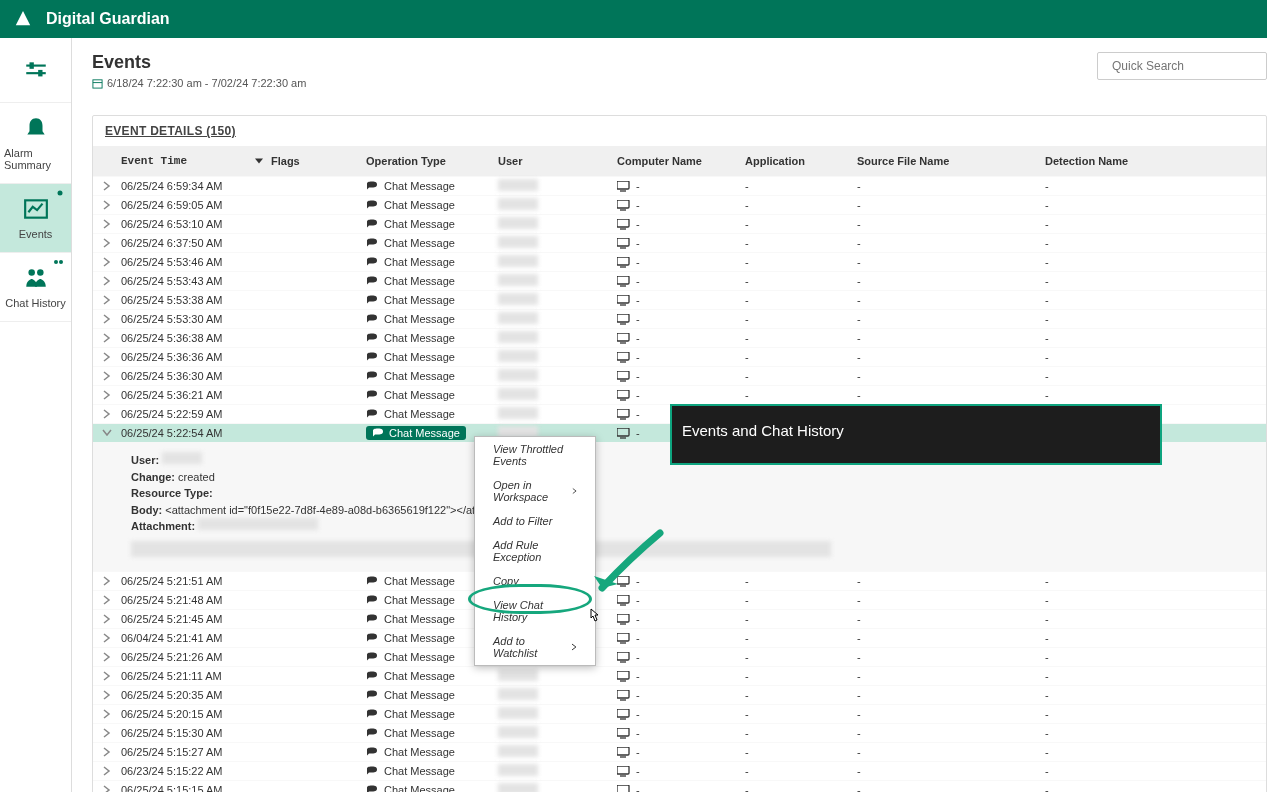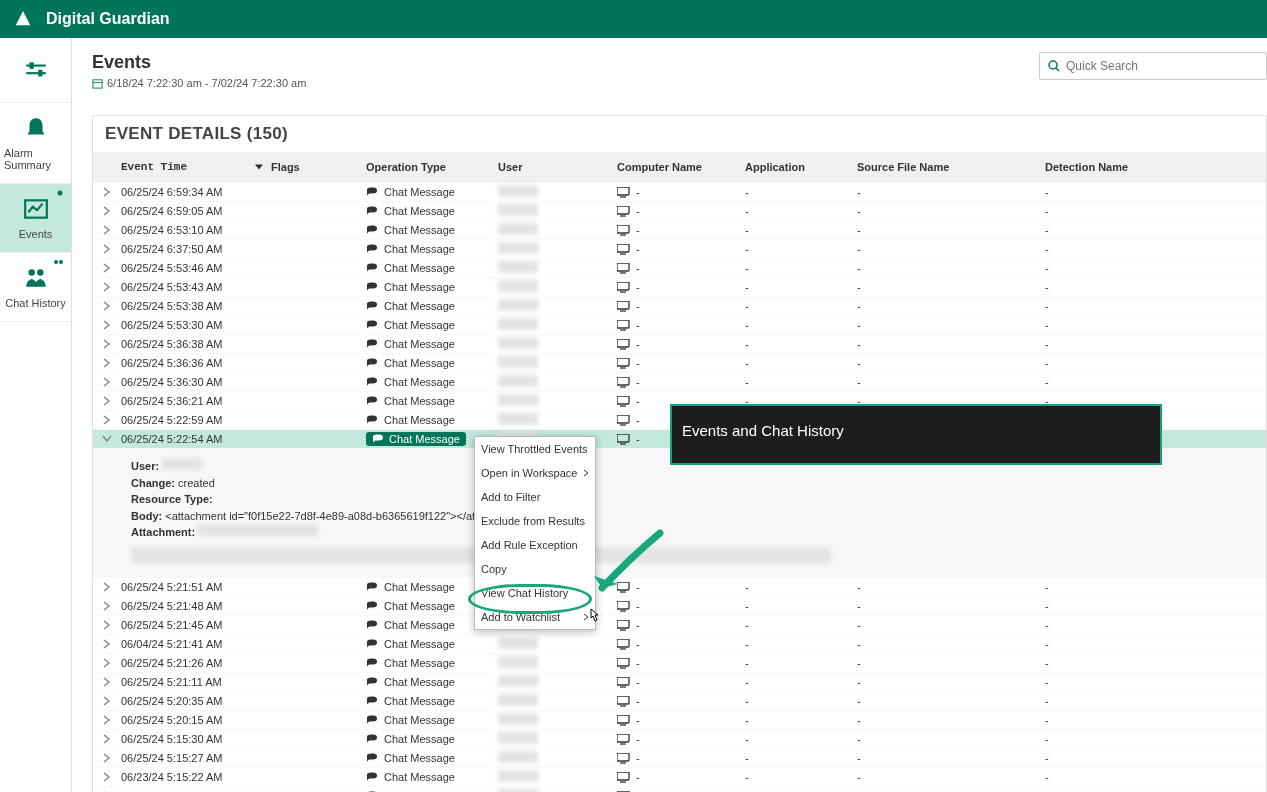--- a/index.html
+++ b/index.html
@@ -10,24 +10,24 @@
 .wrap { display: flex; height: 754px; }
 .sidebar { width: 72px; background: #fff; border-right: 1px solid #ddd; padding-top: 8px; }
 .side-item { display: flex; flex-direction: column; align-items: center; padding: 12px 4px; font-size: 11px; color: #444; cursor: pointer; border-bottom: 1px solid #eee; position: relative; }
 .side-item.active { background: #c4e8dc; }
 .side-item .si-icon { width: 26px; height: 26px; color: #007559; margin-bottom: 6px; }
 .side-item .dot { position: absolute; top: 6px; right: 8px; }
 .main { flex: 1; padding: 14px 0 0 20px; overflow: hidden; position: relative; }
 .page-title { font-size: 18px; font-weight: 700; color: #333; }
 .date-range { font-size: 11px; color: #555; margin-top: 4px; display: flex; align-items: center; gap: 4px; }
 .date-range svg { width: 11px; height: 11px; }
-.search-box { position: absolute; right: 0; top: 14px; width: 228px; height: 28px; border: 1px solid #ccc; border-radius: 2px; display: flex; align-items: center; padding: 0 8px; color: #999; font-size: 12px; gap: 6px; }
+.search-box { position: absolute; right: 0; top: 14px; width: 170px; height: 28px; border: 1px solid #ccc; border-radius: 2px; display: flex; align-items: center; padding: 0 8px; color: #999; font-size: 12px; gap: 6px; }
 .search-box svg { width: 12px; height: 12px; color: #007559; }
 .details-box { margin-top: 26px; border: 1px solid #ddd; border-radius: 2px; }
-.details-title { padding: 8px 12px; font-size: 17px; font-weight: 700; color: #444; letter-spacing: .3px; }
+.details-title { padding: 8px 12px; font-size: 12px; font-weight: 700; color: #444; letter-spacing: .3px; text-decoration: underline; }
 .thead { display: flex; background: #f0f0f0; height: 30px; align-items: center; font-size: 11px; font-weight: 700; color: #333; }
 .row { display: flex; height: 19px; align-items: center; font-size: 11px; border-top: 1px solid #f8f8f8; }
 .row.sel { background: #c4e8dc; }
 .c-exp { width: 28px; display:flex; justify-content:center; color:#888; }
 .c-time { width: 150px; }
 .c-flags { width: 95px; }
 .c-op { width: 132px; display:flex; align-items:center; gap:6px; }
 .c-usr { width: 119px; }
 .c-comp { width: 128px; display:flex; align-items:center; gap:6px; }
 .c-app { width: 112px; }
@@ -37,21 +37,21 @@
 .chev-r.down { transform: rotate(90deg); }
 .chat-ico { width:12px; height:12px; color:#333; }
 .mon-ico { width:13px; height:11px; }
 .op-active { background:#007559; color:#fff; border-radius:3px; padding:1px 6px; display:flex; align-items:center; gap:5px; }
 .op-active .chat-ico { color:#fff; }
 .blur { display:inline-block; background:#e3e3e3; filter:blur(2px); height:12px; }
 .expand-panel { background:#f7f7f7; padding:10px 10px 10px 38px; font-size:11px; color:#333; line-height:1.5; }
 .expand-panel b { font-weight:700; }
 .sort-caret { width:8px; height:8px; margin-left:auto; margin-right:8px; }
 .ctx-menu { position:absolute; left:474px; top:436px; width:122px; background:#fff; border:1px solid #bbb; box-shadow:0 2px 8px rgba(0,0,0,.25); font-size:11px; z-index:20; }
-.ctx-item { padding:6px 6px; display:flex; align-items:center; justify-content:space-between; cursor:pointer; }
+.ctx-item { padding:6px 18px; display:flex; align-items:center; justify-content:space-between; cursor:pointer;font-style:italic; }
 .ctx-highlight { position:absolute; left:468px; top:584px; width:124px; height:30px; border:3px solid #16a77d; border-radius:50%/60%; z-index:21; pointer-events:none; }
 .arrow-svg { position:absolute; left:590px; top:528px; width:80px; height:76px; z-index:21; pointer-events:none; color:#16a77d; }
 .callout { position:absolute; left:670px; top:404px; width:492px; background:#1d1d1d; color:#e8e8e8; border:2px solid #0ea47f; padding:14px 10px; font-size:13px; line-height:1.5; z-index:22; }
 .callout h3 { font-size:15px; font-weight:500; margin-bottom:6px; color:#fff; }
 .callout ul { padding-left:22px; }
 .cursor { position:absolute; left:586px; top:608px; z-index:25; }
 input.search-input { border:none; outline:none; flex:1; font-size:12px; color:#666; background:transparent; }
 </style>
 </head>
 <body>
@@ -865,23 +865,20 @@
   <div class="ctx-item">
       <span>Open in Workspace</span>
       <svg width="6" height="8" viewBox="0 0 6 8">
         <use href="#i-sub"></use>
       </svg>
     </div>
   <div class="ctx-item">
       <span>Add to Filter</span>
     </div>
   <div class="ctx-item">
-      <span>Exclude from Results</span>
-    </div>
-  <div class="ctx-item">
       <span>Add Rule Exception</span>
     </div>
   <div class="ctx-item">
       <span>Copy</span>
     </div>
   <div class="ctx-item">
       <span>View Chat History</span>
     </div>
   <div class="ctx-item">
       <span>Add to Watchlist</span>

